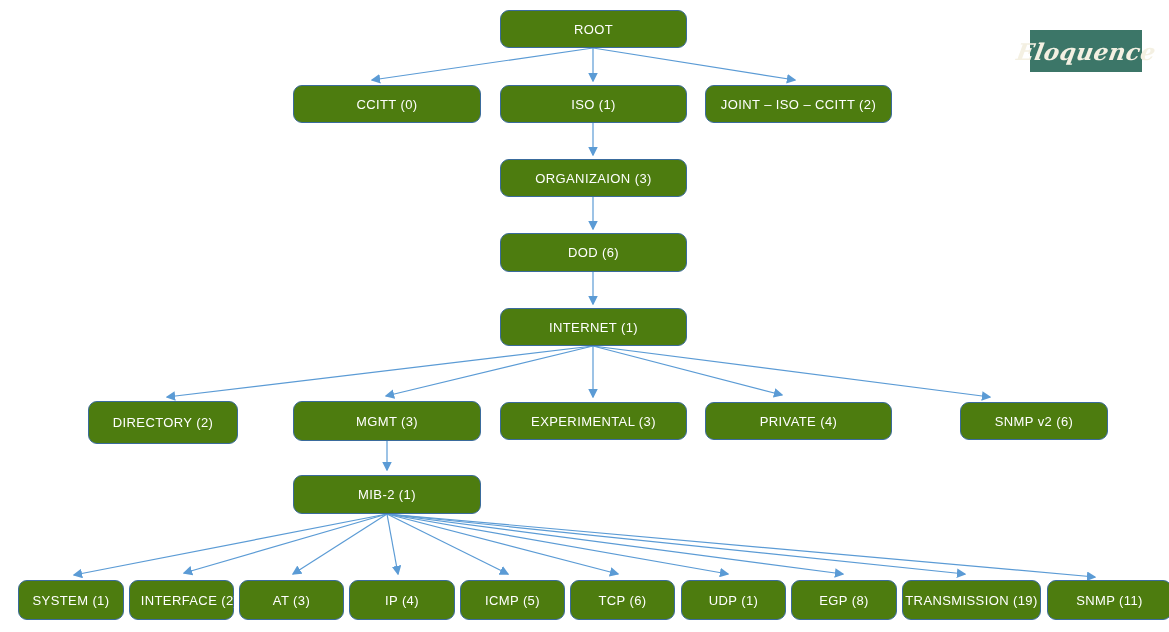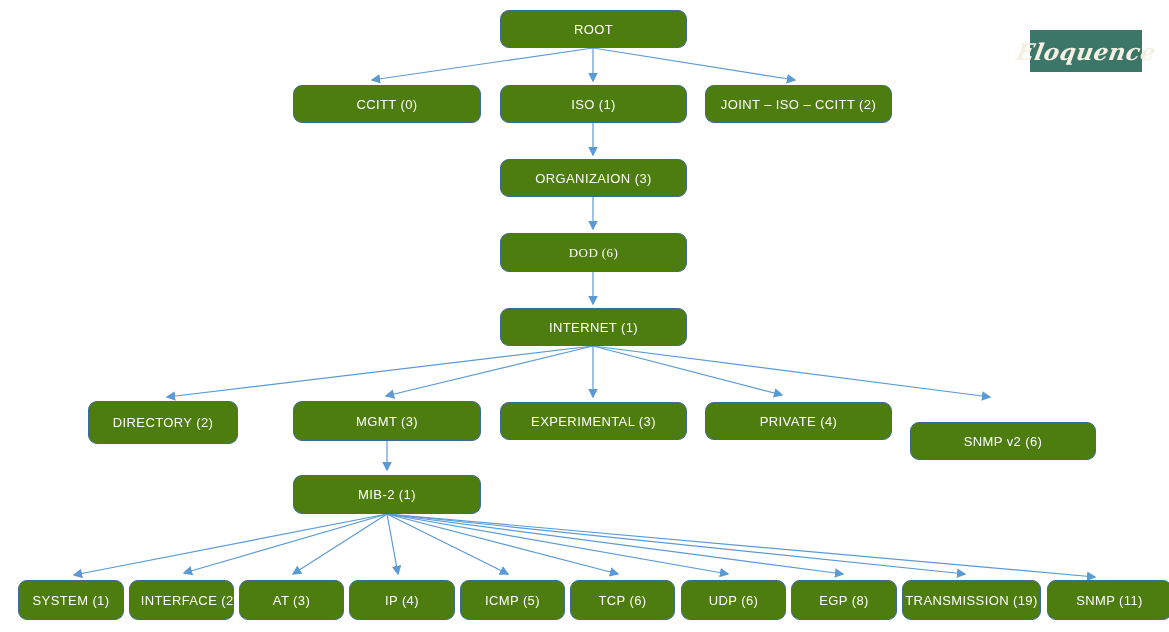--- a/index.html
+++ b/index.html
@@ -30,27 +30,27 @@
     font-size: 13px;
     letter-spacing: 0.4px;
     white-space: nowrap;
   }
   
   .n-root         { left:500px; top:10px;  width:187px; height:38px; }
   .n-ccitt        { left:293px; top:85px;  width:188px; height:38px; }
   .n-iso          { left:500px; top:85px;  width:187px; height:38px; }
   .n-joint        { left:705px; top:85px;  width:187px; height:38px; }
   .n-organizaion  { left:500px; top:159px; width:187px; height:38px; }
-  .n-dod          { left:500px; top:233px; width:187px; height:39px;font-family:Liberation Serif, serif; }
+  .n-dod          { left:500px; top:233px; width:187px; height:39px; }
   .n-internet     { left:500px; top:308px; width:187px; height:38px; }
   .n-directory    { left:88px;  top:401px; width:150px; height:43px; }
   .n-mgmt         { left:293px; top:401px; width:188px; height:40px; }
   .n-experimental { left:500px; top:402px; width:187px; height:38px; }
   .n-private      { left:705px; top:402px; width:187px; height:38px; }
-  .n-snmpv2       { left:910px; top:402px; width:186px; height:38px;margin-top:20px; }
+  .n-snmpv2       { left:960px; top:402px; width:148px; height:38px; }
   .n-mib2         { left:293px; top:475px; width:188px; height:39px; }
   .n-system       { left:18px;   top:580px; width:106px; height:40px; }
   .n-interface    { left:129px;  top:580px; width:105px; height:40px;padding-left:16px; }
   .n-at           { left:239px;  top:580px; width:105px; height:40px; }
   .n-ip           { left:349px;  top:580px; width:106px; height:40px; }
   .n-icmp         { left:460px;  top:580px; width:105px; height:40px; }
   .n-tcp          { left:570px;  top:580px; width:105px; height:40px; }
   .n-udp          { left:681px;  top:580px; width:105px; height:40px; }
   .n-egp          { left:791px;  top:580px; width:106px; height:40px; }
   .n-transmission { left:902px;  top:580px; width:139px; height:40px; }
@@ -123,21 +123,21 @@
   <div class="node n-experimental">EXPERIMENTAL (3)</div>
   <div class="node n-private">PRIVATE (4)</div>
   <div class="node n-snmpv2">SNMP v2 (6)</div>
   <div class="node n-mib2">MIB-2 (1)</div>
   <div class="node n-system">SYSTEM (1)</div>
   <div class="node n-interface">INTERFACE (2)</div>
   <div class="node n-at">AT (3)</div>
   <div class="node n-ip">IP (4)</div>
   <div class="node n-icmp">ICMP (5)</div>
   <div class="node n-tcp">TCP (6)</div>
-  <div class="node n-udp">UDP (6)</div>
+  <div class="node n-udp">UDP (1)</div>
   <div class="node n-egp">EGP (8)</div>
   <div class="node n-transmission">TRANSMISSION (19)</div>
   <div class="node n-snmp">SNMP (11)</div>
 
   <div class="logo-badge">
     <span class="logo-text">Eloquence</span>
   </div>
 
 </div>
 

